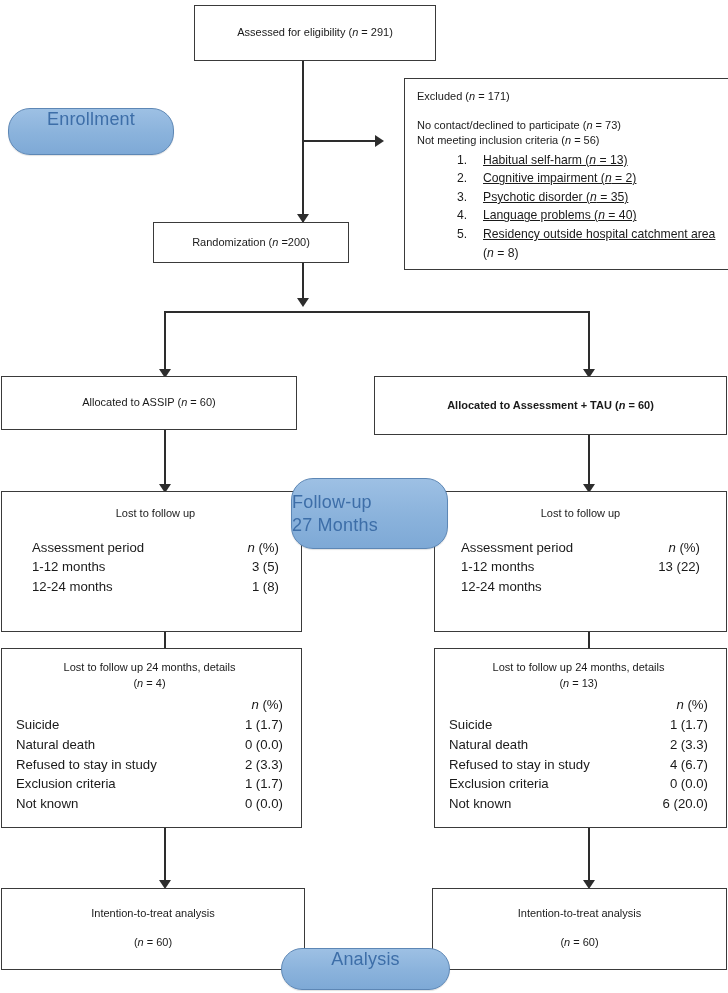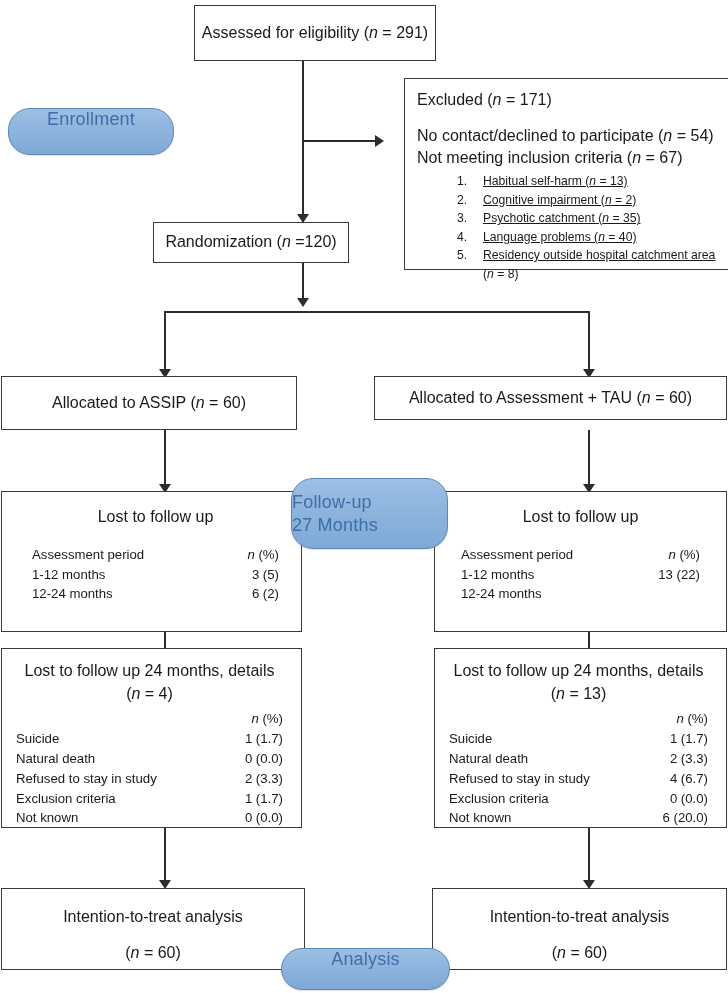--- a/index.html
+++ b/index.html
@@ -27,21 +27,21 @@
   .box-inner{
     position:relative;
     width:100%;
     height:100%;
     box-sizing:border-box;
   }
   .ctr{
     text-align:center;
   }
   .t{
-    font-size:16px;
+    font-size:11px;
     line-height:1.42;
     white-space:nowrap;
   }
   .t-wrap{ white-space:normal; }
   i.n{ font-style:italic; }
   
   .badge{
     position:absolute;
     box-sizing:border-box;
     background:linear-gradient(180deg,#9dc0e4 0%,#8bb3dc 52%,#7ea9d6 100%);
@@ -143,85 +143,85 @@
       <span class="t"><span>Assessed for eligibility (</span><i class="n">n</i><span> = 291)</span></span>
     </div>
   </div>
 
   <div class="box" style="left:404px;top:78px;width:343px;height:192px;">
     <div class="box-inner" style="padding:10px 10px 8px 12px;">
       <div class="t" style="margin-bottom:13px;">
         <span>Excluded (</span><i class="n">n</i><span> = 171)</span>
       </div>
       <div class="t">
-        <span>No contact/declined to participate (</span><i class="n">n</i><span> = 54)</span>
+        <span>No contact/declined to participate (</span><i class="n">n</i><span> = 73)</span>
       </div>
       <div class="t">
-        <span>Not meeting inclusion criteria (</span><i class="n">n</i><span> = 67)</span>
+        <span>Not meeting inclusion criteria (</span><i class="n">n</i><span> = 56)</span>
       </div>
       <ul class="ol" style="margin-top:2px;padding-left:40px;">
         <li>
           <span class="num">1.</span>
           <span class="txt"><span>Habitual self-harm (</span><i class="n">n</i><span> = 13)</span></span>
         </li>
         <li>
           <span class="num">2.</span>
           <span class="txt"><span>Cognitive impairment (</span><i class="n">n</i><span> = 2)</span></span>
         </li>
         <li>
           <span class="num">3.</span>
-          <span class="txt"><span>Psychotic catchment (</span><i class="n">n</i><span> = 35)</span></span>
+          <span class="txt"><span>Psychotic disorder (</span><i class="n">n</i><span> = 35)</span></span>
         </li>
         <li>
           <span class="num">4.</span>
           <span class="txt"><span>Language problems (</span><i class="n">n</i><span> = 40)</span></span>
         </li>
         <li style="display:block;">
           <span style="display:flex;">
             <span class="num">5.</span>
             <span class="txt">Residency outside hospital catchment area</span>
           </span>
           <span class="cont"><span>(</span><i class="n">n</i><span> = 8)</span></span>
         </li>
       </ul>
     </div>
   </div>
 
   <div class="box" style="left:153px;top:222px;width:196px;height:41px;">
     <div class="box-inner ctr" style="display:flex;align-items:center;justify-content:center;">
-      <span class="t"><span>Randomization (</span><i class="n">n</i><span> =120)</span></span>
+      <span class="t"><span>Randomization (</span><i class="n">n</i><span> =200)</span></span>
     </div>
   </div>
 
   <div class="box" style="left:1px;top:376px;width:296px;height:54px;">
     <div class="box-inner ctr" style="display:flex;align-items:center;justify-content:center;">
       <span class="t"><span>Allocated to ASSIP (</span><i class="n">n</i><span> = 60)</span></span>
     </div>
   </div>
 
-  <div class="box" style="left:374px;top:376px;width:353px;height:44px;">
+  <div class="box" style="left:374px;top:376px;width:353px;height:59px;font-weight:bold;">
     <div class="box-inner ctr" style="display:flex;align-items:center;justify-content:center;">
       <span class="t"><span>Allocated to Assessment + TAU (</span><i class="n">n</i><span> = 60)</span></span>
     </div>
   </div>
 
   <div class="box" style="left:1px;top:491px;width:301px;height:141px;">
     <div class="box-inner" style="padding:14px 22px 0 30px;">
       <div class="t ctr" style="margin-bottom:16px;">Lost to follow up</div>
       <div class="row">
         <span class="lbl">Assessment period</span>
         <span class="val"><i class="n">n</i><span> (%)</span></span>
       </div>
       <div class="row">
         <span class="lbl">1-12 months</span>
         <span class="val">3 (5)</span>
       </div>
       <div class="row">
         <span class="lbl">12-24 months</span>
-        <span class="val">6 (2)</span>
+        <span class="val">1 (8)</span>
       </div>
     </div>
   </div>
 
   <div class="box" style="left:434px;top:491px;width:293px;height:141px;">
     <div class="box-inner" style="padding:14px 26px 0 26px;">
       <div class="t ctr" style="margin-bottom:16px;">Lost to follow up</div>
       <div class="row">
         <span class="lbl">Assessment period</span>
         <span class="val"><i class="n">n</i><span> (%)</span></span>

